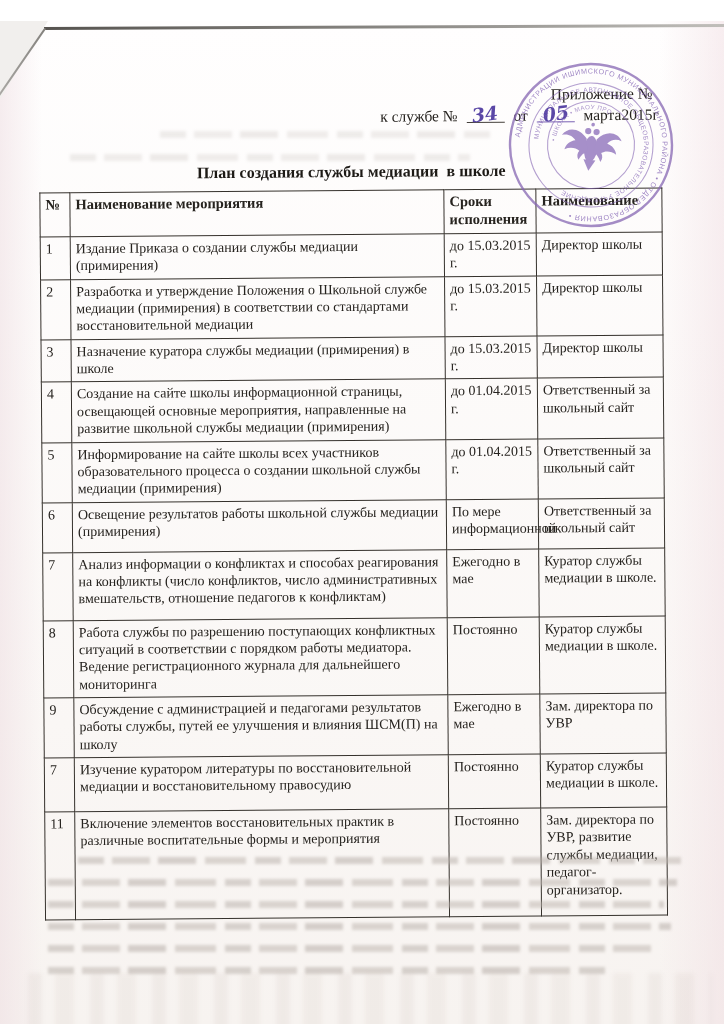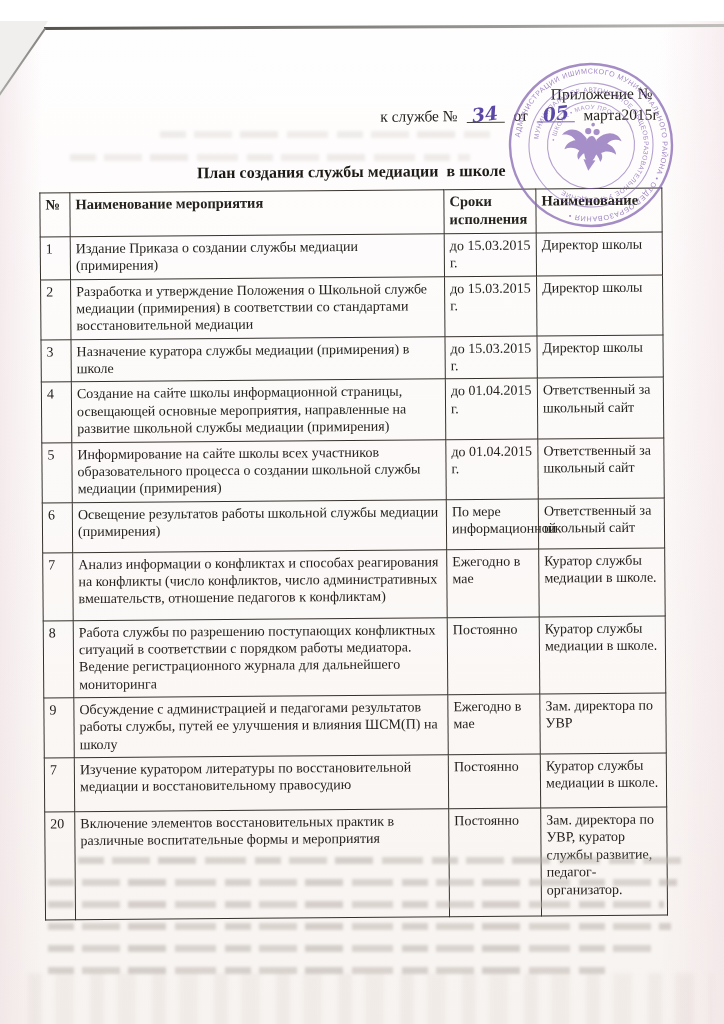--- a/index.html
+++ b/index.html
@@ -146,24 +146,24 @@
         <td>Ежегодно в мае</td>
         <td>Зам. директора по УВР</td>
       </tr>
       <tr style="height:54px">
         <td class="num">7</td>
         <td>Изучение куратором литературы по восстановительной медиации и восстановительному правосудию</td>
         <td>Постоянно</td>
         <td>Куратор службы медиации в школе.</td>
       </tr>
       <tr style="height:108px">
-        <td class="num">20</td>
+        <td class="num">11</td>
         <td>Включение элементов восстановительных практик в различные воспитательные формы и мероприятия</td>
         <td>Постоянно</td>
-        <td>Зам. директора по УВР, куратор службы развитие, педагог-организатор.</td>
+        <td>Зам. директора по УВР, развитие службы медиации, педагог-организатор.</td>
       </tr>
     </tbody>
       </table>
   </div>
 
   <svg class="stamp" viewBox="-88 -88 176 176">
     <defs>
       <path id="ringO" d="M -71.5 0 A 71.5 71.5 0 1 1 71.5 0 A 71.5 71.5 0 1 1 -71.5 0"></path>
       <path id="ringM" d="M -53 0 A 53 53 0 1 1 53 0 A 53 53 0 1 1 -53 0"></path>
       <path id="ringI" d="M -36 0 A 36 36 0 1 1 36 0 A 36 36 0 1 1 -36 0"></path>

